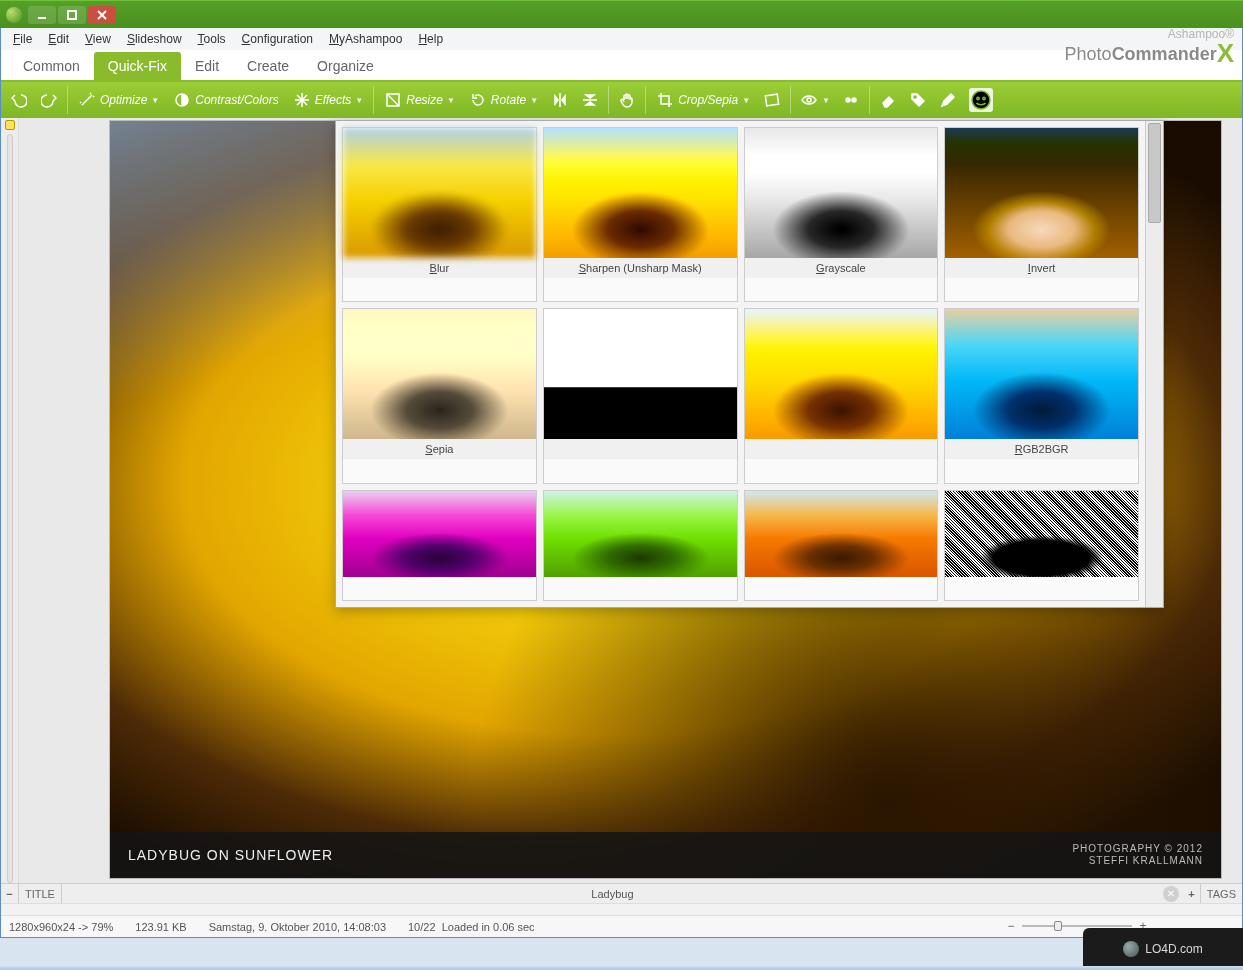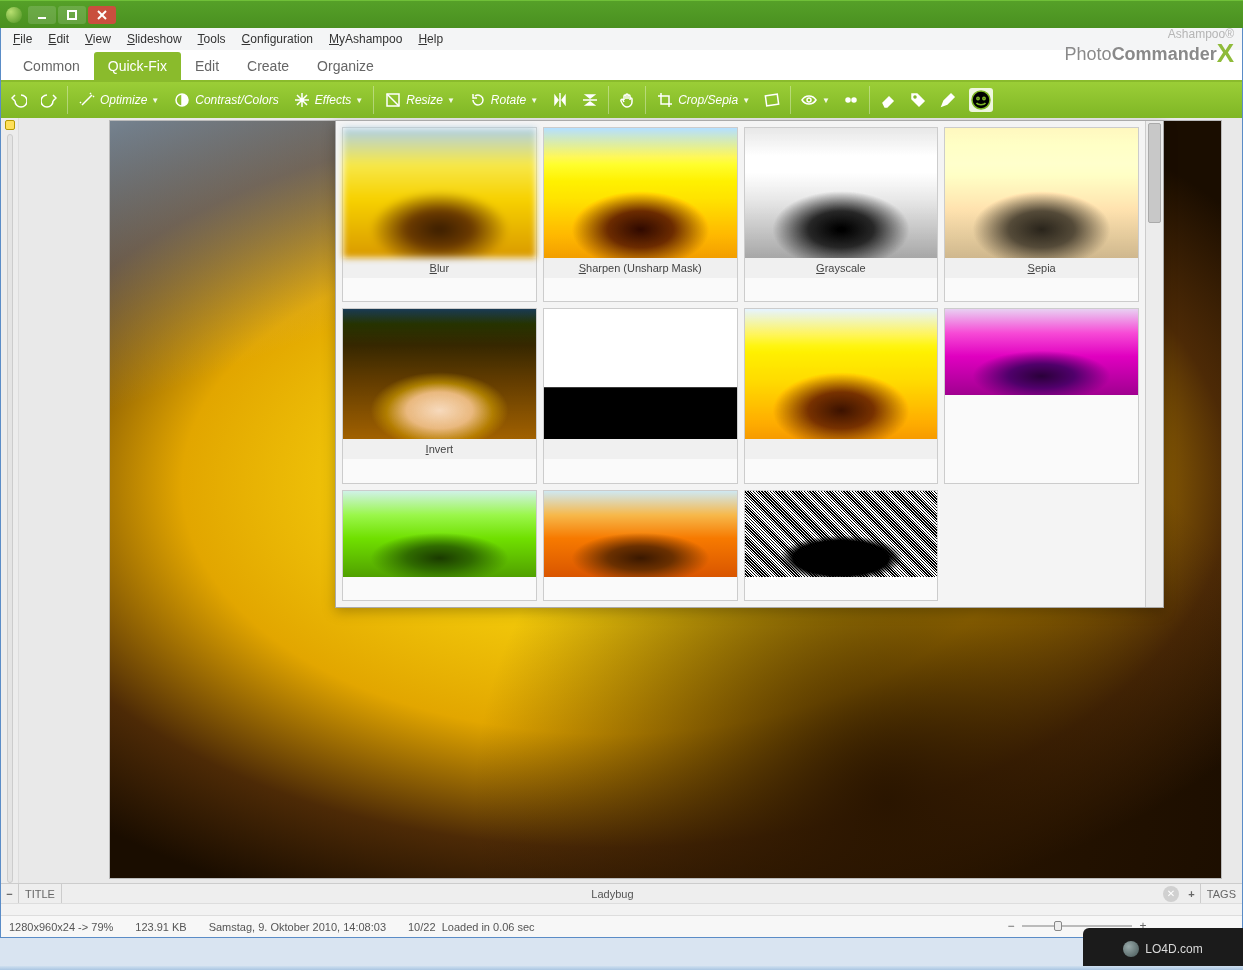--- a/index.html
+++ b/index.html
@@ -314,20 +314,27 @@
   </div>
 
   <div class="workspace">
     <div class="left-rail">
       <div class="knob"></div>
       <div class="rail"></div>
     </div>
     <div class="canvas-wrap">
       <div class="photo">
         <div class="sunflower"></div>
+        <div class="photo-footer">
+          <div class="left">LADYBUG ON SUNFLOWER</div>
+          <div class="right">
+            <div>PHOTOGRAPHY © 2012</div>
+            <div>STEFFI KRALLMANN</div>
+          </div>
+        </div>
       </div>
 
       <div class="effects-panel">
         <div class="eff-grid" id="eff-grid">
             <div class="eff-cell">
               <div class="eff-thumb th-blur th-base"></div>
               <div class="eff-label">
                 <span>Blur</span>
               </div>
             </div>
@@ -337,41 +344,47 @@
                 <span>Sharpen (Unsharp Mask)</span>
               </div>
             </div>
             <div class="eff-cell">
               <div class="eff-thumb th-gray th-base"></div>
               <div class="eff-label">
                 <span>Grayscale</span>
               </div>
             </div>
             <div class="eff-cell">
+              <div class="eff-thumb th-invert th-base"></div>
+              <div class="eff-label">
+                <span>Invert</span>
+              </div>
+            </div>
+            <div class="eff-cell">
               <div class="eff-thumb th-sepia th-base"></div>
               <div class="eff-label">
                 <span>Sepia</span>
               </div>
             </div>
             <div class="eff-cell">
-              <div class="eff-thumb th-invert th-base"></div>
-              <div class="eff-label">
-                <span>Invert</span>
-              </div>
-            </div>
-            <div class="eff-cell">
               <div class="eff-thumb th-thresh"></div>
               <div class="eff-label">
                 <span></span>
               </div>
             </div>
             <div class="eff-cell">
               <div class="eff-thumb th-duo"></div>
               <div class="eff-label">
                 <span></span>
+              </div>
+            </div>
+            <div class="eff-cell">
+              <div class="eff-thumb th-rgb2bgr"></div>
+              <div class="eff-label">
+                <span>RGB2BGR</span>
               </div>
             </div>
             <div class="eff-cell row3">
               <div class="eff-thumb th-magenta"></div>
             </div>
             <div class="eff-cell row3">
               <div class="eff-thumb th-green"></div>
             </div>
             <div class="eff-cell row3">
               <div class="eff-thumb th-orange"></div>

